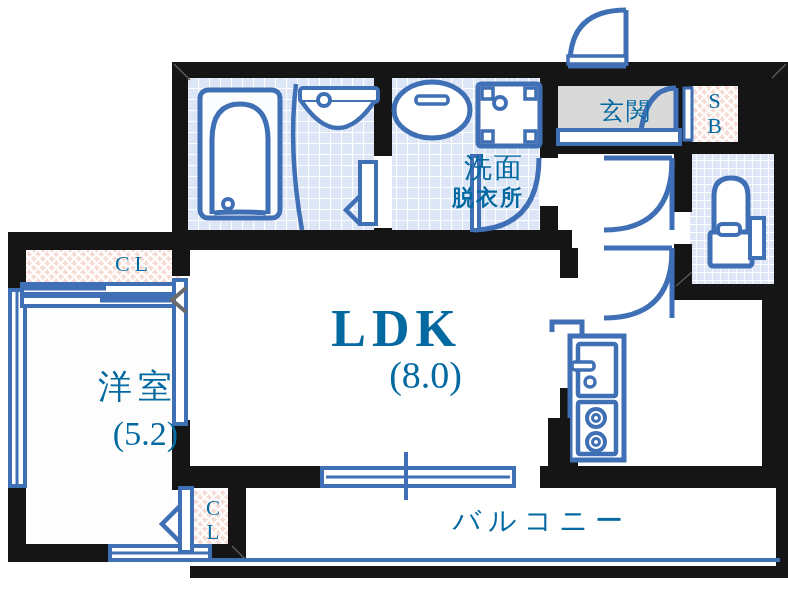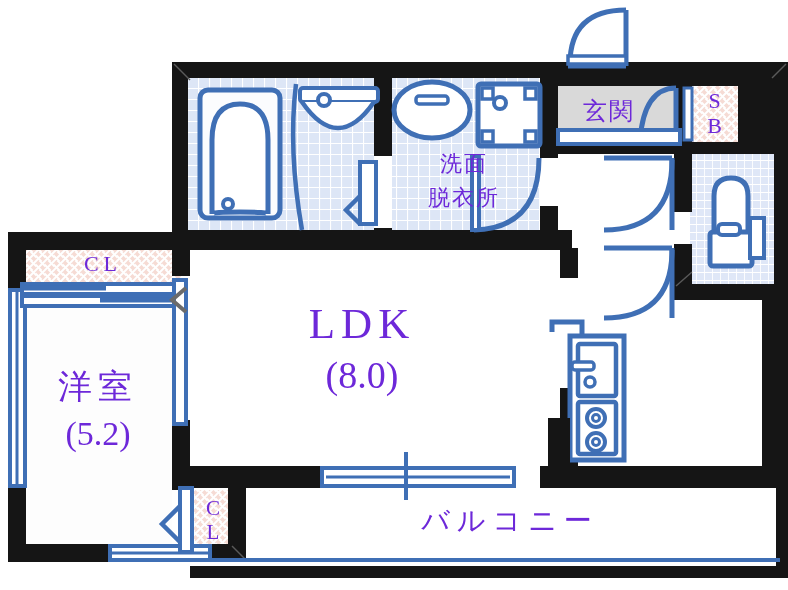--- a/index.html
+++ b/index.html
@@ -7,25 +7,25 @@
     width:788px;height:590px;
     font-family:"Liberation Serif","DejaVu Serif",serif;
     overflow:hidden;
     position:relative;
   }
   #plan{
     position:absolute;left:0;top:0;width:788px;height:590px;
   }
   .lbl{
     position:absolute;
-    color:#6d28d9;
+    color:#0369a1;
     font-family:"Liberation Serif","DejaVu Serif",serif;
     white-space:nowrap;
     line-height:1.12;
-    text-align:center;
+    text-align:right;
     pointer-events:none;
   }
   .lbl.vert{
     writing-mode:vertical-rl;
     text-orientation:upright;
     line-height:1.0;
   }
 </style>
 </head>
 <body>
@@ -225,38 +225,38 @@
     </g>
 
     <rect x="558" y="130" width="122" height="14" fill="#ffffff" stroke="#3f6fb5" stroke-width="4"></rect>
 
     <rect x="568" y="56" width="58" height="8" fill="#ffffff" stroke="#3f6fb5" stroke-width="3.5"></rect>
 
     <rect x="684" y="88" width="8" height="52" fill="#ffffff" stroke="#3f6fb5" stroke-width="3"></rect>
   </g>
 </svg>
 
-<div class="lbl" style="left:262px;top:300px;width:200px;font-size:43px;letter-spacing:6px;">
+<div class="lbl" style="left:262px;top:300px;width:200px;font-size:52px;letter-spacing:6px;font-weight:bold;">
   <span>LDK</span>
 </div>
 <div class="lbl" style="left:262px;top:354px;width:200px;font-size:38px;">
   <span>(8.0)</span>
 </div>
 
 <div class="lbl" style="left:18px;top:368px;width:160px;font-size:34px;letter-spacing:6px;">
   <span>洋室</span>
 </div>
 <div class="lbl" style="left:18px;top:415px;width:160px;font-size:34px;">
   <span>(5.2)</span>
 </div>
 
-<div class="lbl" style="left:404px;top:152px;width:120px;font-size:22px;letter-spacing:2px;">
+<div class="lbl" style="left:404px;top:152px;width:120px;font-size:28px;letter-spacing:2px;">
   <span>洗面</span>
 </div>
-<div class="lbl" style="left:404px;top:186px;width:120px;font-size:22px;letter-spacing:2px;">
+<div class="lbl" style="left:404px;top:186px;width:120px;font-size:22px;letter-spacing:2px;font-weight:bold;">
   <span>脱衣所</span>
 </div>
 
 <div class="lbl" style="left:566px;top:98px;width:86px;font-size:24px;letter-spacing:2px;">
   <span>玄関</span>
 </div>
 
 <div class="lbl" style="left:390px;top:505px;width:240px;font-size:28px;letter-spacing:7px;">
   <span>バルコニー</span>
 </div>

